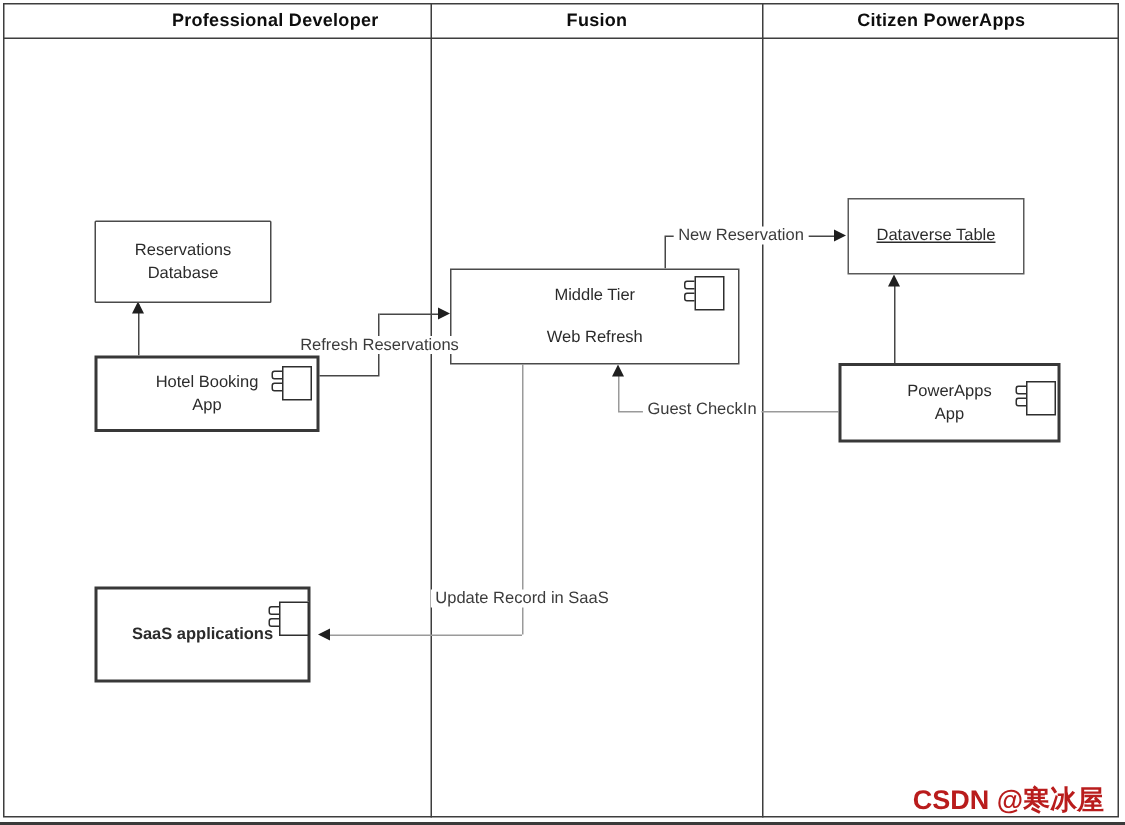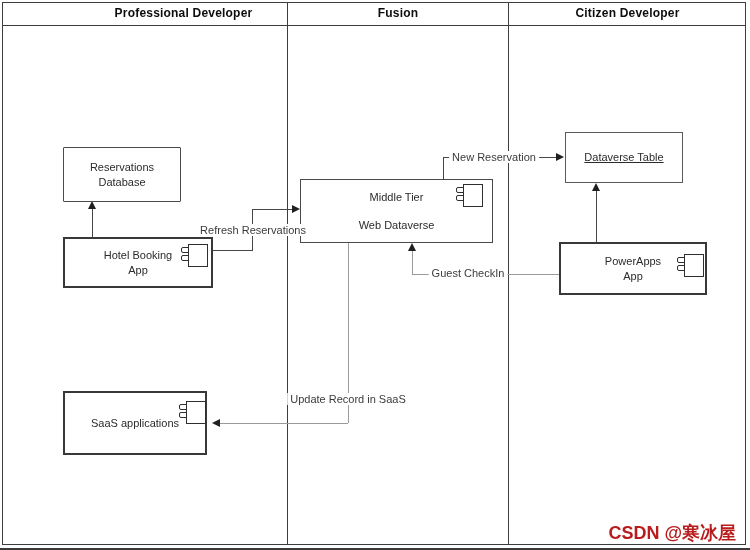--- a/index.html
+++ b/index.html
@@ -24,21 +24,21 @@
   .node{
     background:#fff;box-sizing:border-box;z-index:3;
     display:flex;flex-direction:column;align-items:center;justify-content:center;
     font-size:11px;line-height:1.3;color:#2b2b2b;text-align:center;
   }
   .n-resdb{left:63px;top:147px;width:118px;height:55px;border:1.5px solid #4a4a4a;border-radius:1px;}
   .n-hotel{left:63px;top:237px;width:150px;height:51px;border:2px solid #383838;}
   .n-middle{left:300px;top:179px;width:193px;height:64px;border:1.5px solid #4a4a4a;gap:14px;}
   .n-dataverse{left:565px;top:132px;width:118px;height:51px;border:1.5px solid #5a5a5a;text-decoration:underline;}
   .n-powerapps{left:559px;top:242px;width:148px;height:53px;border:2px solid #383838;}
-  .n-saas{left:63px;top:391px;width:144px;height:64px;border:2px solid #383838;}
+  .n-saas{left:63px;top:391px;width:144px;height:64px;border:2px solid #383838;font-weight:bold;}
   
   .comp{position:absolute;width:28px;height:24px;z-index:4;}
   .comp i{position:absolute;box-sizing:border-box;display:block;background:#fff;border:1.6px solid #2e2e2e;}
   .comp .cbody{left:7px;top:0;width:20px;height:23px;}
   .comp .ct1{left:0;top:3px;width:13px;height:6px;border-radius:2px;}
   .comp .ct2{left:0;top:11px;width:13px;height:6px;border-radius:2px;}
   .comp.ic-hotel{left:116px;top:5px;}
   .comp.ic-middle{left:155px;top:4px;}
   .comp.ic-powerapps{left:116px;top:10px;}
   .comp.ic-saas{left:114px;top:8px;}
@@ -59,21 +59,21 @@
 </style>
 </head>
 <body>
 
 <div class="abs pool-border"></div>
 <div class="abs header-sep"></div>
 <div class="abs lane-div d1"></div>
 <div class="abs lane-div d2"></div>
 <div class="abs lane-title t1">Professional Developer</div>
 <div class="abs lane-title t2">Fusion</div>
-<div class="abs lane-title t3">Citizen Developer</div>
+<div class="abs lane-title t3">Citizen PowerApps</div>
 
 <div class="abs ln" style="left:92px;top:203px;width:1px;height:34px;"></div>
 <div class="abs ah ah-up" style="left:88px;top:201px;"></div>
 
 <div class="abs ln" style="left:212px;top:250px;width:40px;height:1px;"></div>
 <div class="abs ln" style="left:252px;top:209px;width:1px;height:42px;"></div>
 <div class="abs ln" style="left:253px;top:209px;width:41px;height:1px;"></div>
 <div class="abs ah ah-right" style="left:292px;top:205px;"></div>
 
 <div class="abs ln" style="left:443px;top:157px;width:1px;height:22px;"></div>
@@ -101,21 +101,21 @@
   <div>App</div>
   <span class="comp ic-hotel">
       <i class="ct1"></i>
       <i class="ct2"></i>
       <i class="cbody"></i>
     </span>
 </div>
 
 <div class="abs node n-middle">
   <div>Middle Tier</div>
-  <div>Web Dataverse</div>
+  <div>Web Refresh</div>
   <span class="comp ic-middle">
       <i class="ct1"></i>
       <i class="ct2"></i>
       <i class="cbody"></i>
     </span>
 </div>
 
 <div class="abs node n-dataverse">
   <div>Dataverse Table</div>
 </div>

